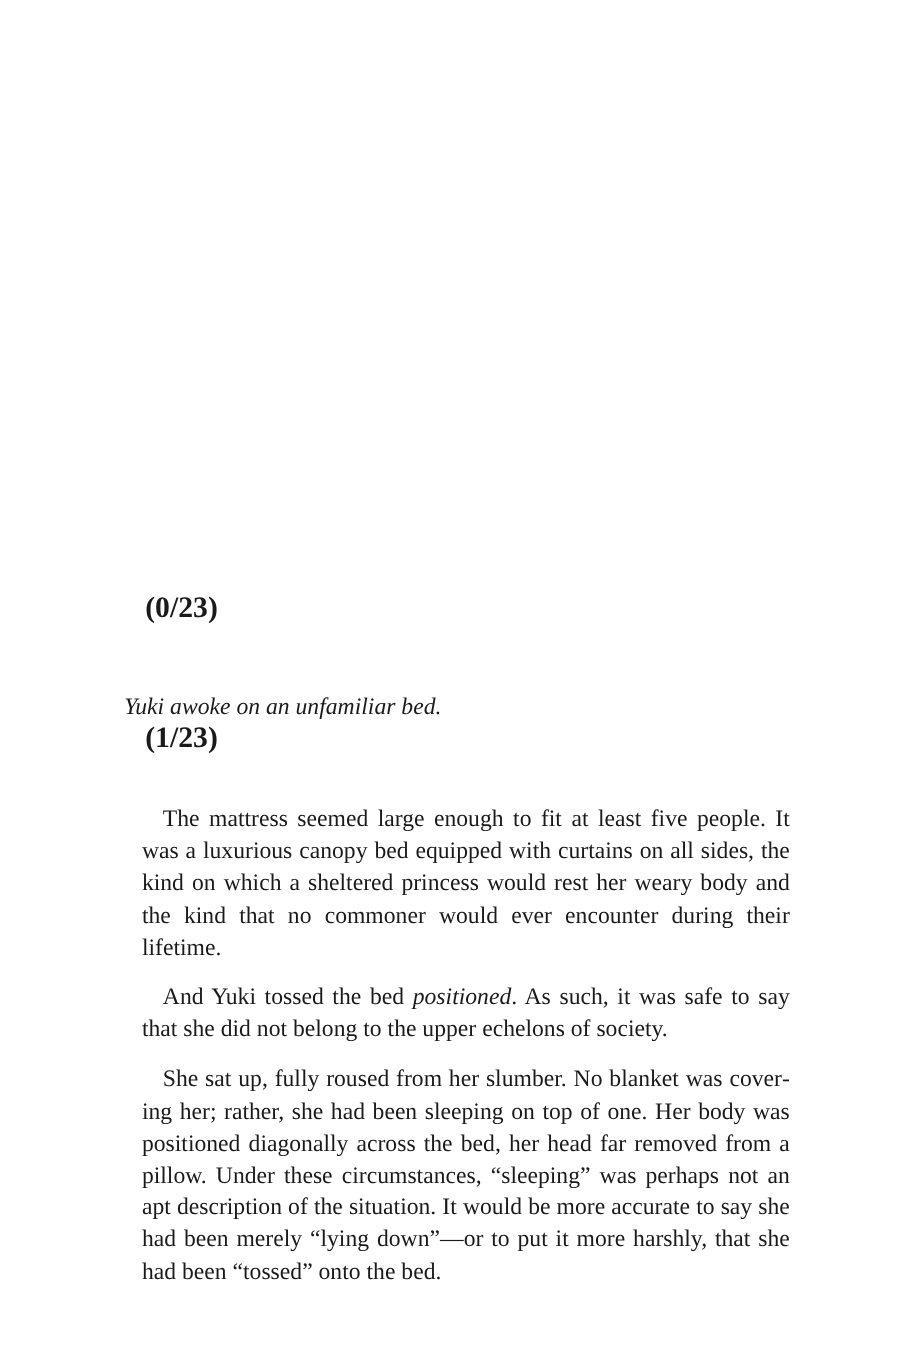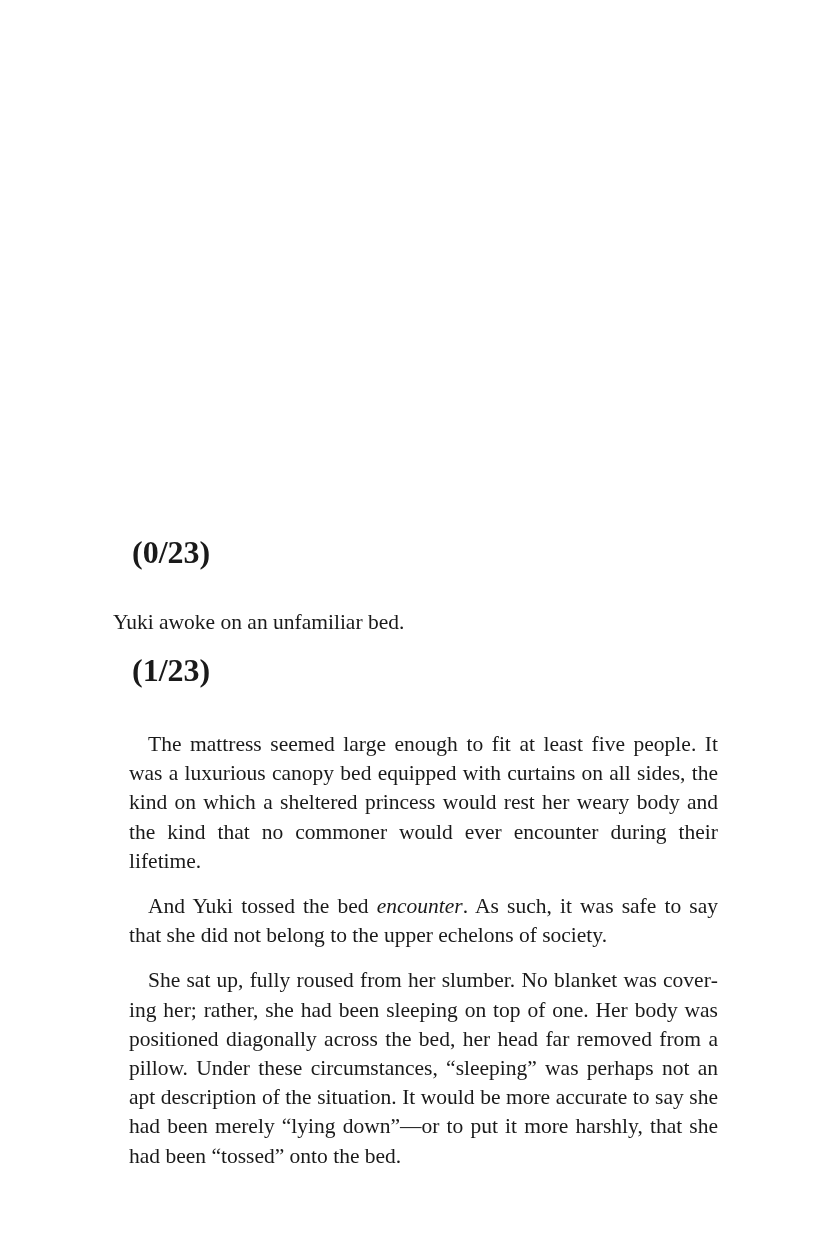--- a/index.html
+++ b/index.html
@@ -1,30 +1,30 @@
 <!DOCTYPE html>
 <html><head>
 <meta charset="utf-8">
 <style>
   html, body { margin: 0; padding: 0; background: #ffffff; }
   body { width: 825px; height: 1238px; position: relative; overflow: hidden;
          font-family: "Liberation Serif", "DejaVu Serif", serif; color: #1a1a1a; }
   .page { position: absolute; left: 113px; top: 0; width: 621px; }
-  .marker { position: absolute; left: 19px; font-weight: bold; font-size: 32px; line-height: 30px; }
+  .marker { position: absolute; left: 19px; font-weight: bold; font-size: 27px; line-height: 30px; }
   .intro { position: absolute; left: 0; font-size: 21.5px; line-height: 29px; white-space: nowrap; }
   .body-text { position: absolute; left: 0; top: 714px; width: 621px; font-size: 21.5px; line-height: 29.2px; }
   .body-text p { margin: 16px; text-indent: 19px; text-align: justify; hyphens: manual; }
   em { font-style: italic; }
 </style>
 </head>
 <body>
 
 <div class="page">
   <div class="marker" style="top:537px;">(0/23)</div>
-  <div class="intro" style="top:608px;">Yuki awoke on an unfamiliar bed.</div>
+  <div class="intro" style="top:628px;font-style:italic;">Yuki awoke on an unfamiliar bed.</div>
   <div class="marker" style="top:655px;">(1/23)</div>
 
   <div class="body-text">
     <p>The mattress seemed large enough to fit at least five people. It was a luxurious canopy bed equipped with curtains on all sides, the kind on which a sheltered princess would rest her weary body and the kind that no commoner would ever encounter during their lifetime.</p>
-    <p><span>And Yuki tossed the bed </span><em>encounter</em><span>. As such, it was safe to say that she did not belong to the upper echelons of society.</span></p>
+    <p><span>And Yuki tossed the bed </span><em>positioned</em><span>. As such, it was safe to say that she did not belong to the upper echelons of society.</span></p>
     <p>She sat up, fully roused from her slumber. No blanket was cover­ing her; rather, she had been sleeping on top of one. Her body was positioned diagonally across the bed, her head far removed from a pillow. Under these circumstances, “sleeping” was perhaps not an apt description of the situation. It would be more accurate to say she had been merely “lying down”—or to put it more harshly, that she had been “tossed” onto the bed.</p>
   </div>
 </div>
 
 </body></html>

